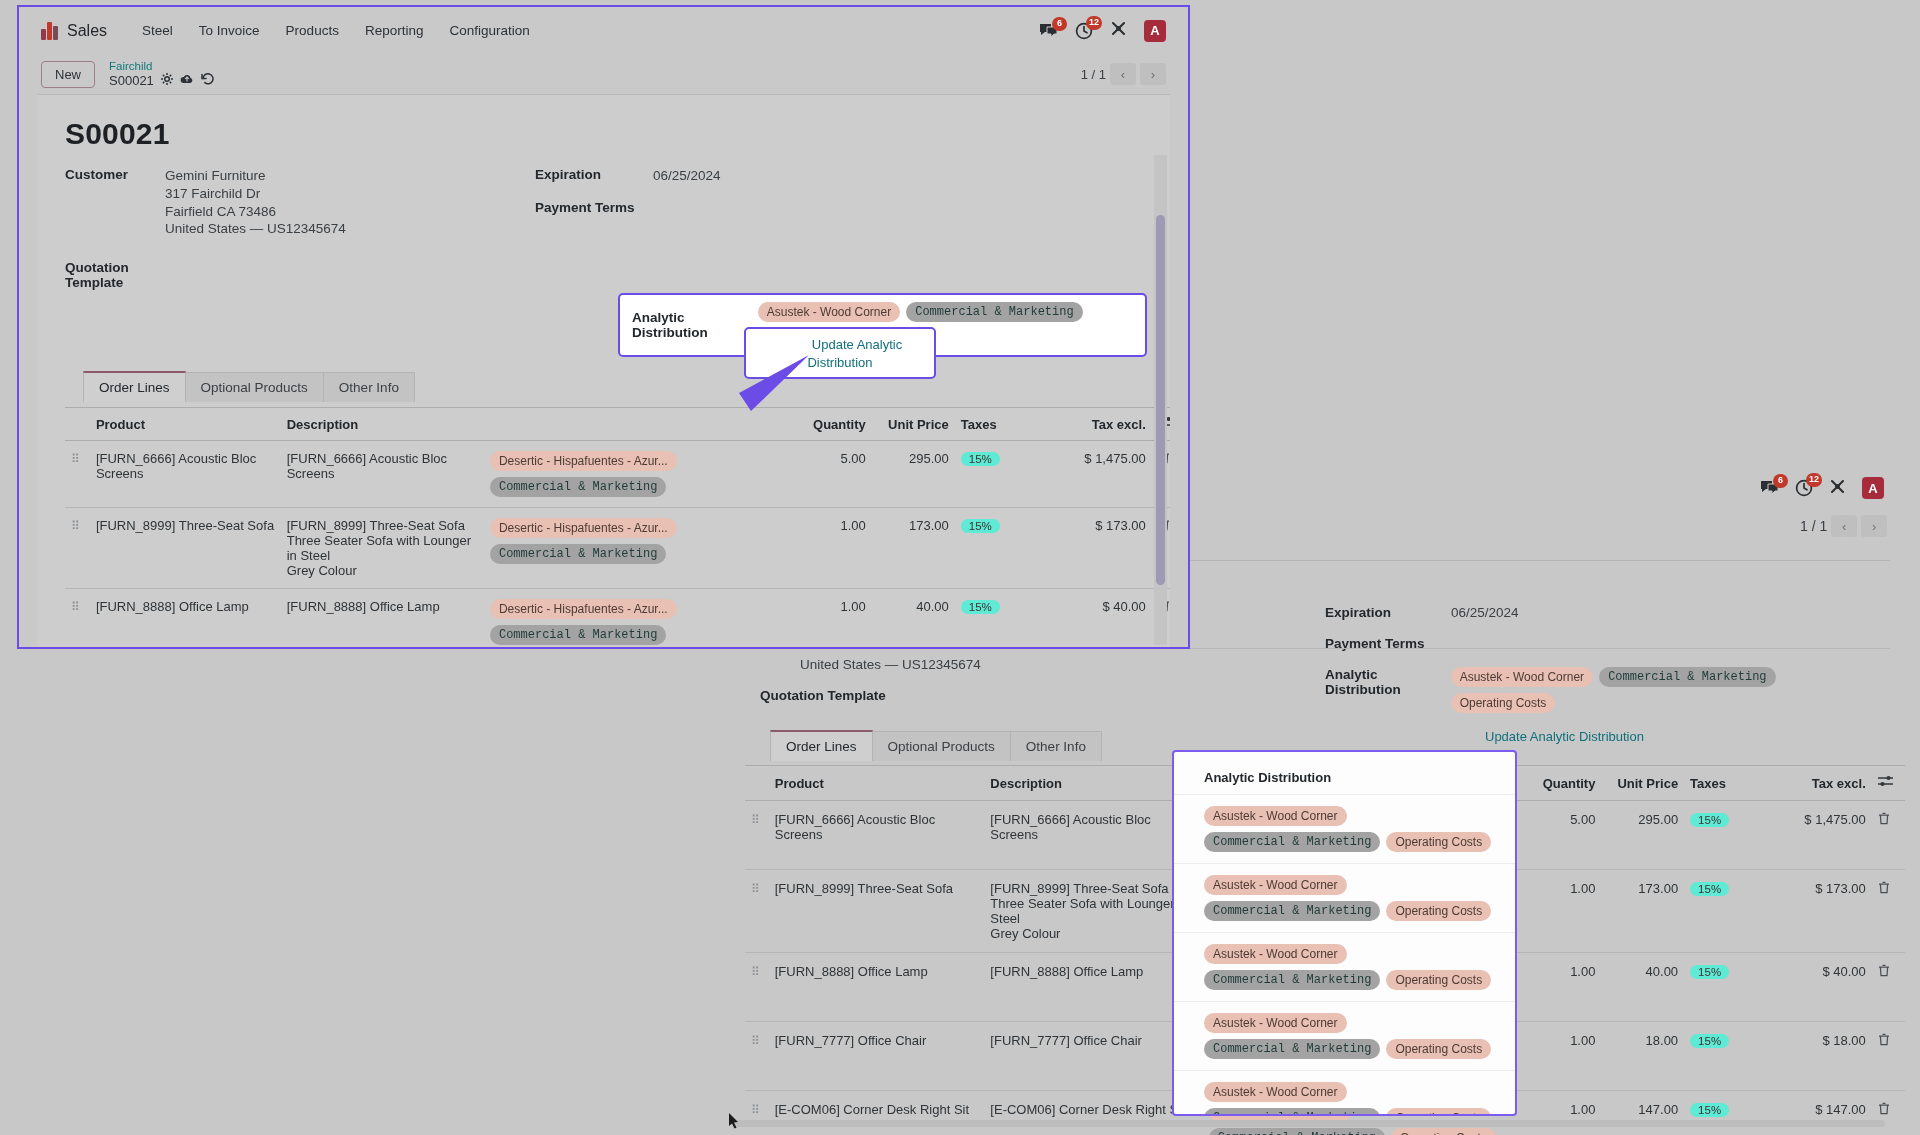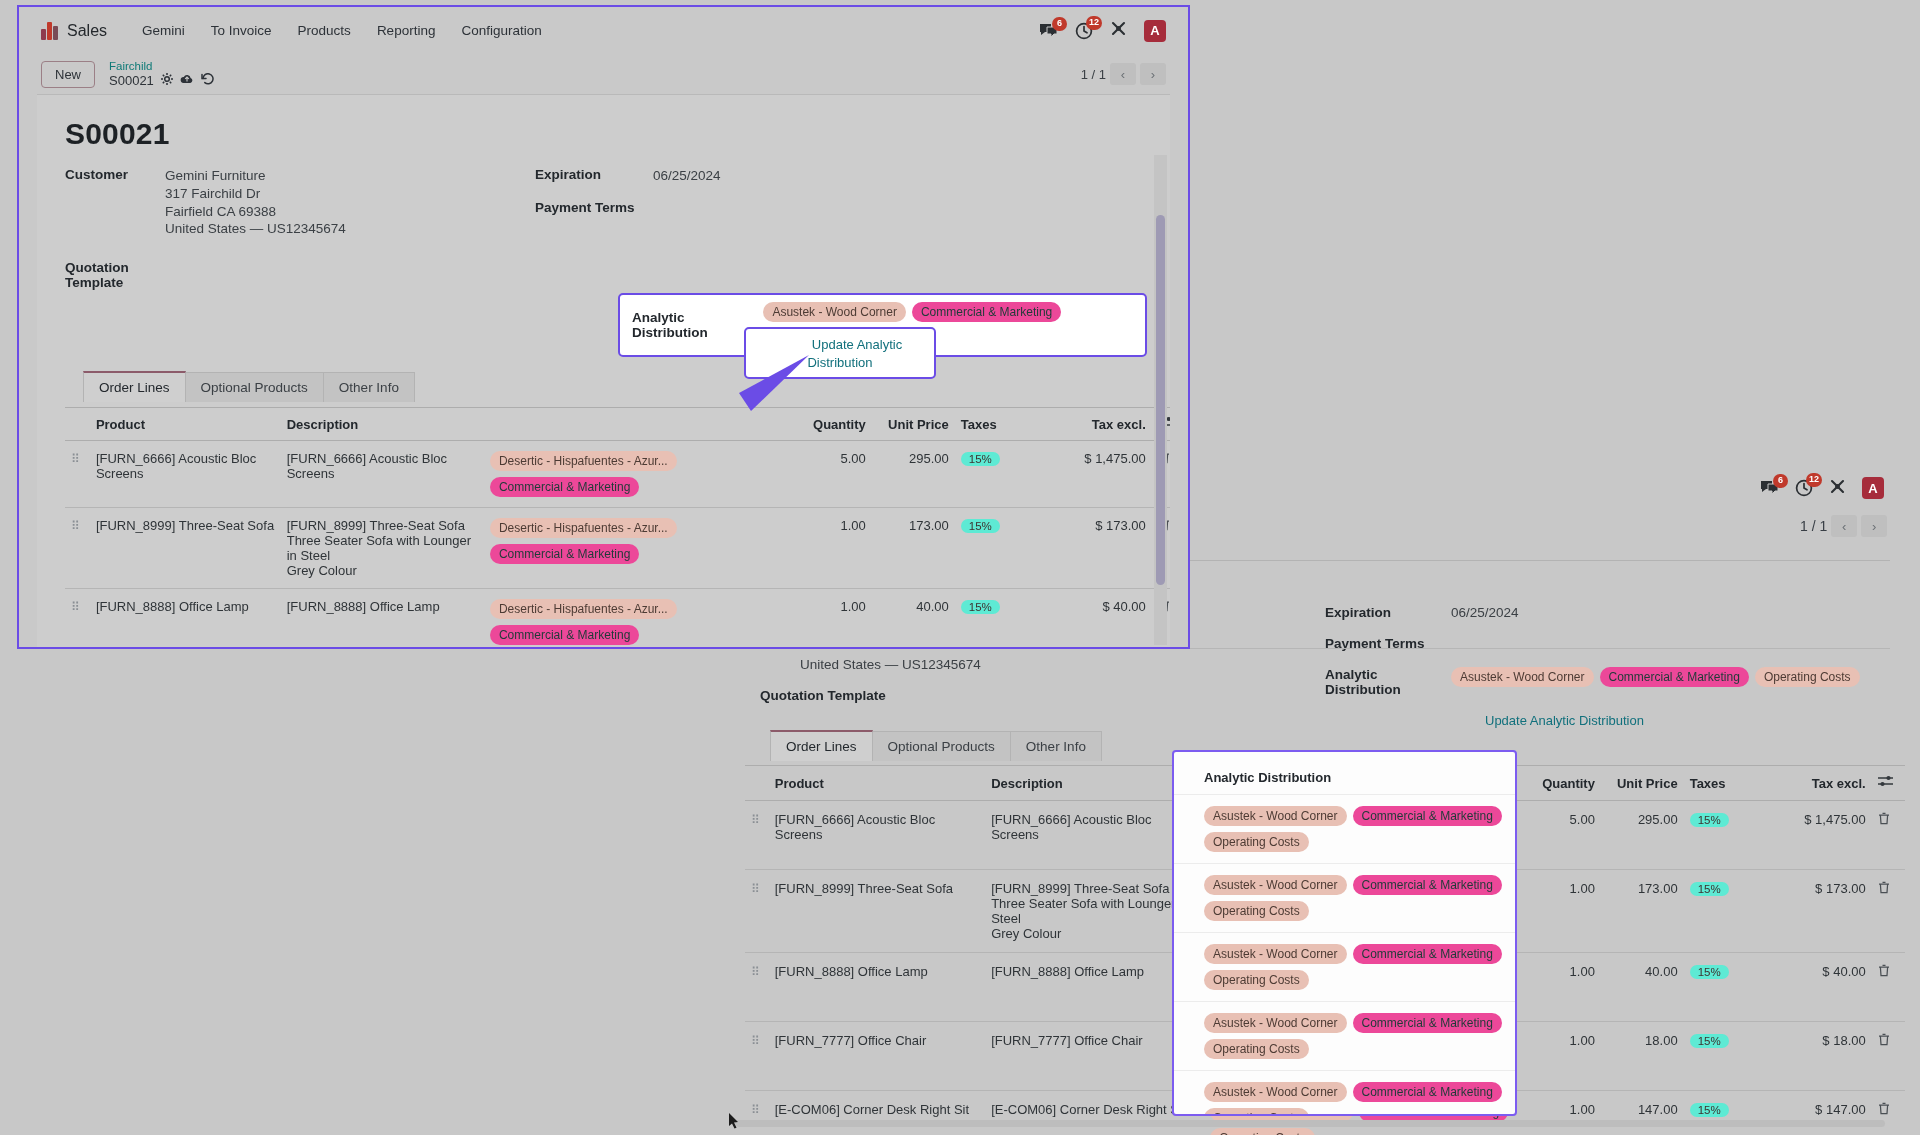--- a/index.html
+++ b/index.html
@@ -46,21 +46,21 @@
   .bg-form .row { display: flex; margin-bottom: 16px; align-items: flex-start; }
   .bg-form .lbl { width: 126px; font-weight: bold; font-size: 13.5px; color: #23282d; }
   .bg-form .val { color: #3b4045; }
 
   .chips { display: flex; flex-wrap: wrap; gap: 6px; }
   .chip {
     border-radius: 11px; padding: 2px 9px; font-size: 12px;
     white-space: nowrap; line-height: 16px;
   }
   .chip.peach { background: #e8c0b4; color: #4d3b34; }
-  .chip.teal  { background: #ec4899; color: #1f3b38; }
+  .chip.teal  { background: #a3a3a3; color: #1f3b38; font-family: Liberation Mono, monospace; }
 
   .link-update {
     color: #11707c; font-size: 13px; cursor: pointer; padding-left: 34px;
   }
 
   .bg-cust {
     position: absolute; left: 800px; top: 657px; font-size: 13.5px; color: #3b4045;
   }
   .bg-qt {
     position: absolute; left: 760px; top: 688px; font-size: 13.5px; font-weight: bold; color: #23282d;
@@ -467,21 +467,21 @@
     <div class="fg-menubar">
       <div class="brand">
         <span class="brand-logo">
           <i style="left:0;height:11px;background:#8f3b4d;"></i>
           <i style="left:6px;height:18px;background:#c0392b;"></i>
           <i style="left:12px;height:14px;background:#7a4b56;"></i>
         </span>
         <span class="brand-name">Sales</span>
       </div>
       <div style="display:flex;">
-          <span class="menu-item">Gemini</span>
+          <span class="menu-item">Steel</span>
           <span class="menu-item">To Invoice</span>
           <span class="menu-item">Products</span>
           <span class="menu-item">Reporting</span>
           <span class="menu-item">Configuration</span>
         </div>
       <div class="fg-topicons">
         <span class="icon-badge">
           <svg width="19" height="16" viewBox="0 0 19 16">
               <path d="M1 1h11v8H6l-4 3V9H1z" fill="#2b2f33"></path>
               <path d="M8 4h10v7h-3l-3 3v-3H8z" fill="#2b2f33" stroke="#c9c9c9" stroke-width="1"></path>
@@ -542,21 +542,21 @@
 
       <div class="doc-title">S00021</div>
 
       <div class="fg-cols">
         <div class="fg-col-l">
           <div class="frow">
             <span class="lbl">Customer</span>
             <span class="val">
               <span style="display:block">Gemini Furniture</span>
               <span style="display:block">317 Fairchild Dr</span>
-              <span style="display:block">Fairfield CA 69388</span>
+              <span style="display:block">Fairfield CA 73486</span>
               <span style="display:block">United States — US12345674</span>
             </span>
           </div>
           <div class="frow" style="margin-top:22px">
             <span class="lbl">Quotation Template</span>
             <span class="val"></span>
           </div>
         </div>
         <div class="fg-col-r">
           <div class="frow frow-r">

